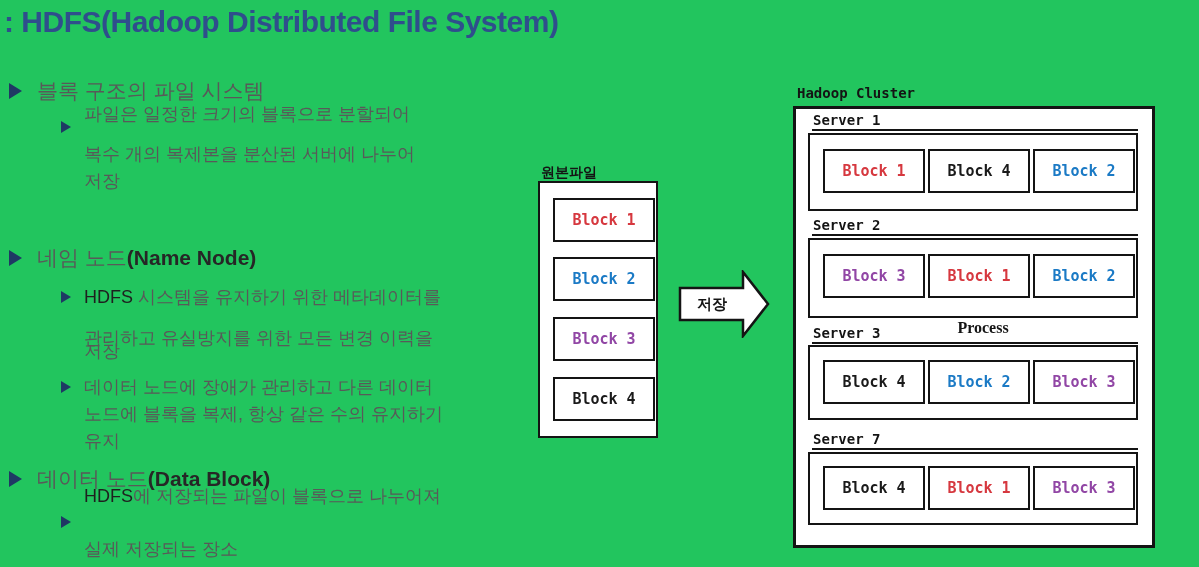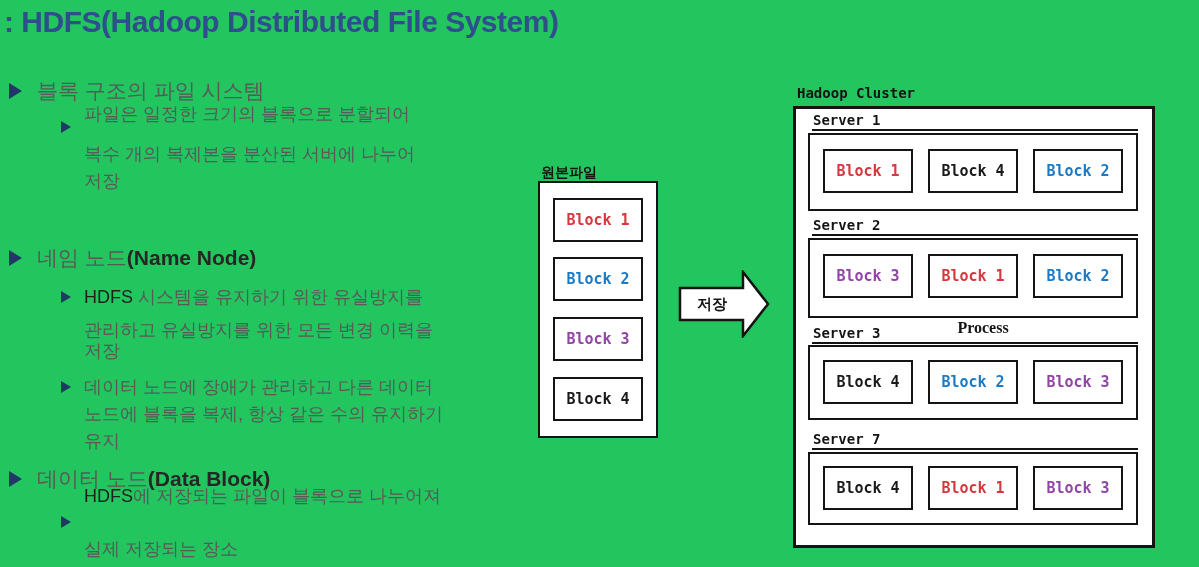--- a/index.html
+++ b/index.html
@@ -15,21 +15,21 @@
   .tri-l1 { border-width:8px 0 8px 13px; border-color:transparent transparent transparent #1f3864; }
   .tri-l2 { border-width:6px 0 6px 10px; border-color:transparent transparent transparent #1f3864; }
   .l1-text { position:absolute; left:37px; font-size:21px; color:#595959; white-space:nowrap; line-height:30px; }
   .l1-en { color:#262626; font-weight:600; }
   .l2-line { position:absolute; left:84px; font-size:18px; color:#595959; white-space:nowrap; line-height:27px; }
   .seg-bold { color:#1f1f1f; font-weight:400; }
 
   .dbox { position:absolute; background:#fff; border:2px solid #141414; box-sizing:border-box; }
   .big-box { border-width:3px; }
   .block {
-    position:absolute; width:90px; height:44px; border:2px solid #141414; box-sizing:border-box;
+    position:absolute; width:102px; height:44px; border:2px solid #141414; box-sizing:border-box;
     background:#fff; display:flex; align-items:center; justify-content:center;
     font-family:"DejaVu Sans Mono", monospace; font-weight:700; font-size:15px; white-space:nowrap;
   }
   .mono-label {
     position:absolute; font-family:"DejaVu Sans Mono", monospace; font-weight:700;
     font-size:14px; color:#141414; white-space:nowrap; line-height:17px;
   }
   .srv-label {
     position:absolute; left:812px; width:326px; font-family:"DejaVu Sans Mono", monospace;
     font-weight:700; font-size:14px; color:#141414; line-height:17px;
@@ -60,22 +60,22 @@
 
     <span class="tri tri-l2" style="left:61px;top:121px"></span>
     <div class="l2-line" style="top:101px"><span class="seg-bold"></span><span>파일은 일정한 크기의 블록으로 분할되어</span></div>
     <div class="l2-line" style="top:141px"><span class="seg-bold"></span><span>복수 개의 복제본을 분산된 서버에 나누어</span></div>
     <div class="l2-line" style="top:168px"><span class="seg-bold"></span><span>저장</span></div>
 
     <span class="tri tri-l1" style="left:9px;top:250px"></span>
     <div class="l1-text" style="top:243px"><span>네임 노드</span><span class="l1-en">(Name Node)</span></div>
 
     <span class="tri tri-l2" style="left:61px;top:291px"></span>
-    <div class="l2-line" style="top:284px"><span class="seg-bold">HDFS</span><span> 시스템을 유지하기 위한 유실방지를</span></div>
-    <div class="l2-line" style="top:317px"><span class="seg-bold"></span><span>관리하고 유실방지를 위한 모든 변경 이력을</span></div>
+    <div class="l2-line" style="top:284px"><span class="seg-bold">HDFS</span><span> 시스템을 유지하기 위한 메타데이터를</span></div>
+    <div class="l2-line" style="top:325px"><span class="seg-bold"></span><span>관리하고 유실방지를 위한 모든 변경 이력을</span></div>
     <div class="l2-line" style="top:338px"><span class="seg-bold"></span><span>저장</span></div>
 
     <span class="tri tri-l2" style="left:61px;top:381px"></span>
     <div class="l2-line" style="top:374px"><span class="seg-bold"></span><span>데이터 노드에 장애가 관리하고 다른 데이터</span></div>
     <div class="l2-line" style="top:401px"><span class="seg-bold"></span><span>노드에 블록을 복제, 항상 같은 수의 유지하기</span></div>
     <div class="l2-line" style="top:428px"><span class="seg-bold"></span><span>유지</span></div>
 
     <span class="tri tri-l1" style="left:9px;top:471px"></span>
     <div class="l1-text" style="top:464px"><span>데이터 노드</span><span class="l1-en">(Data Block)</span></div>
 

